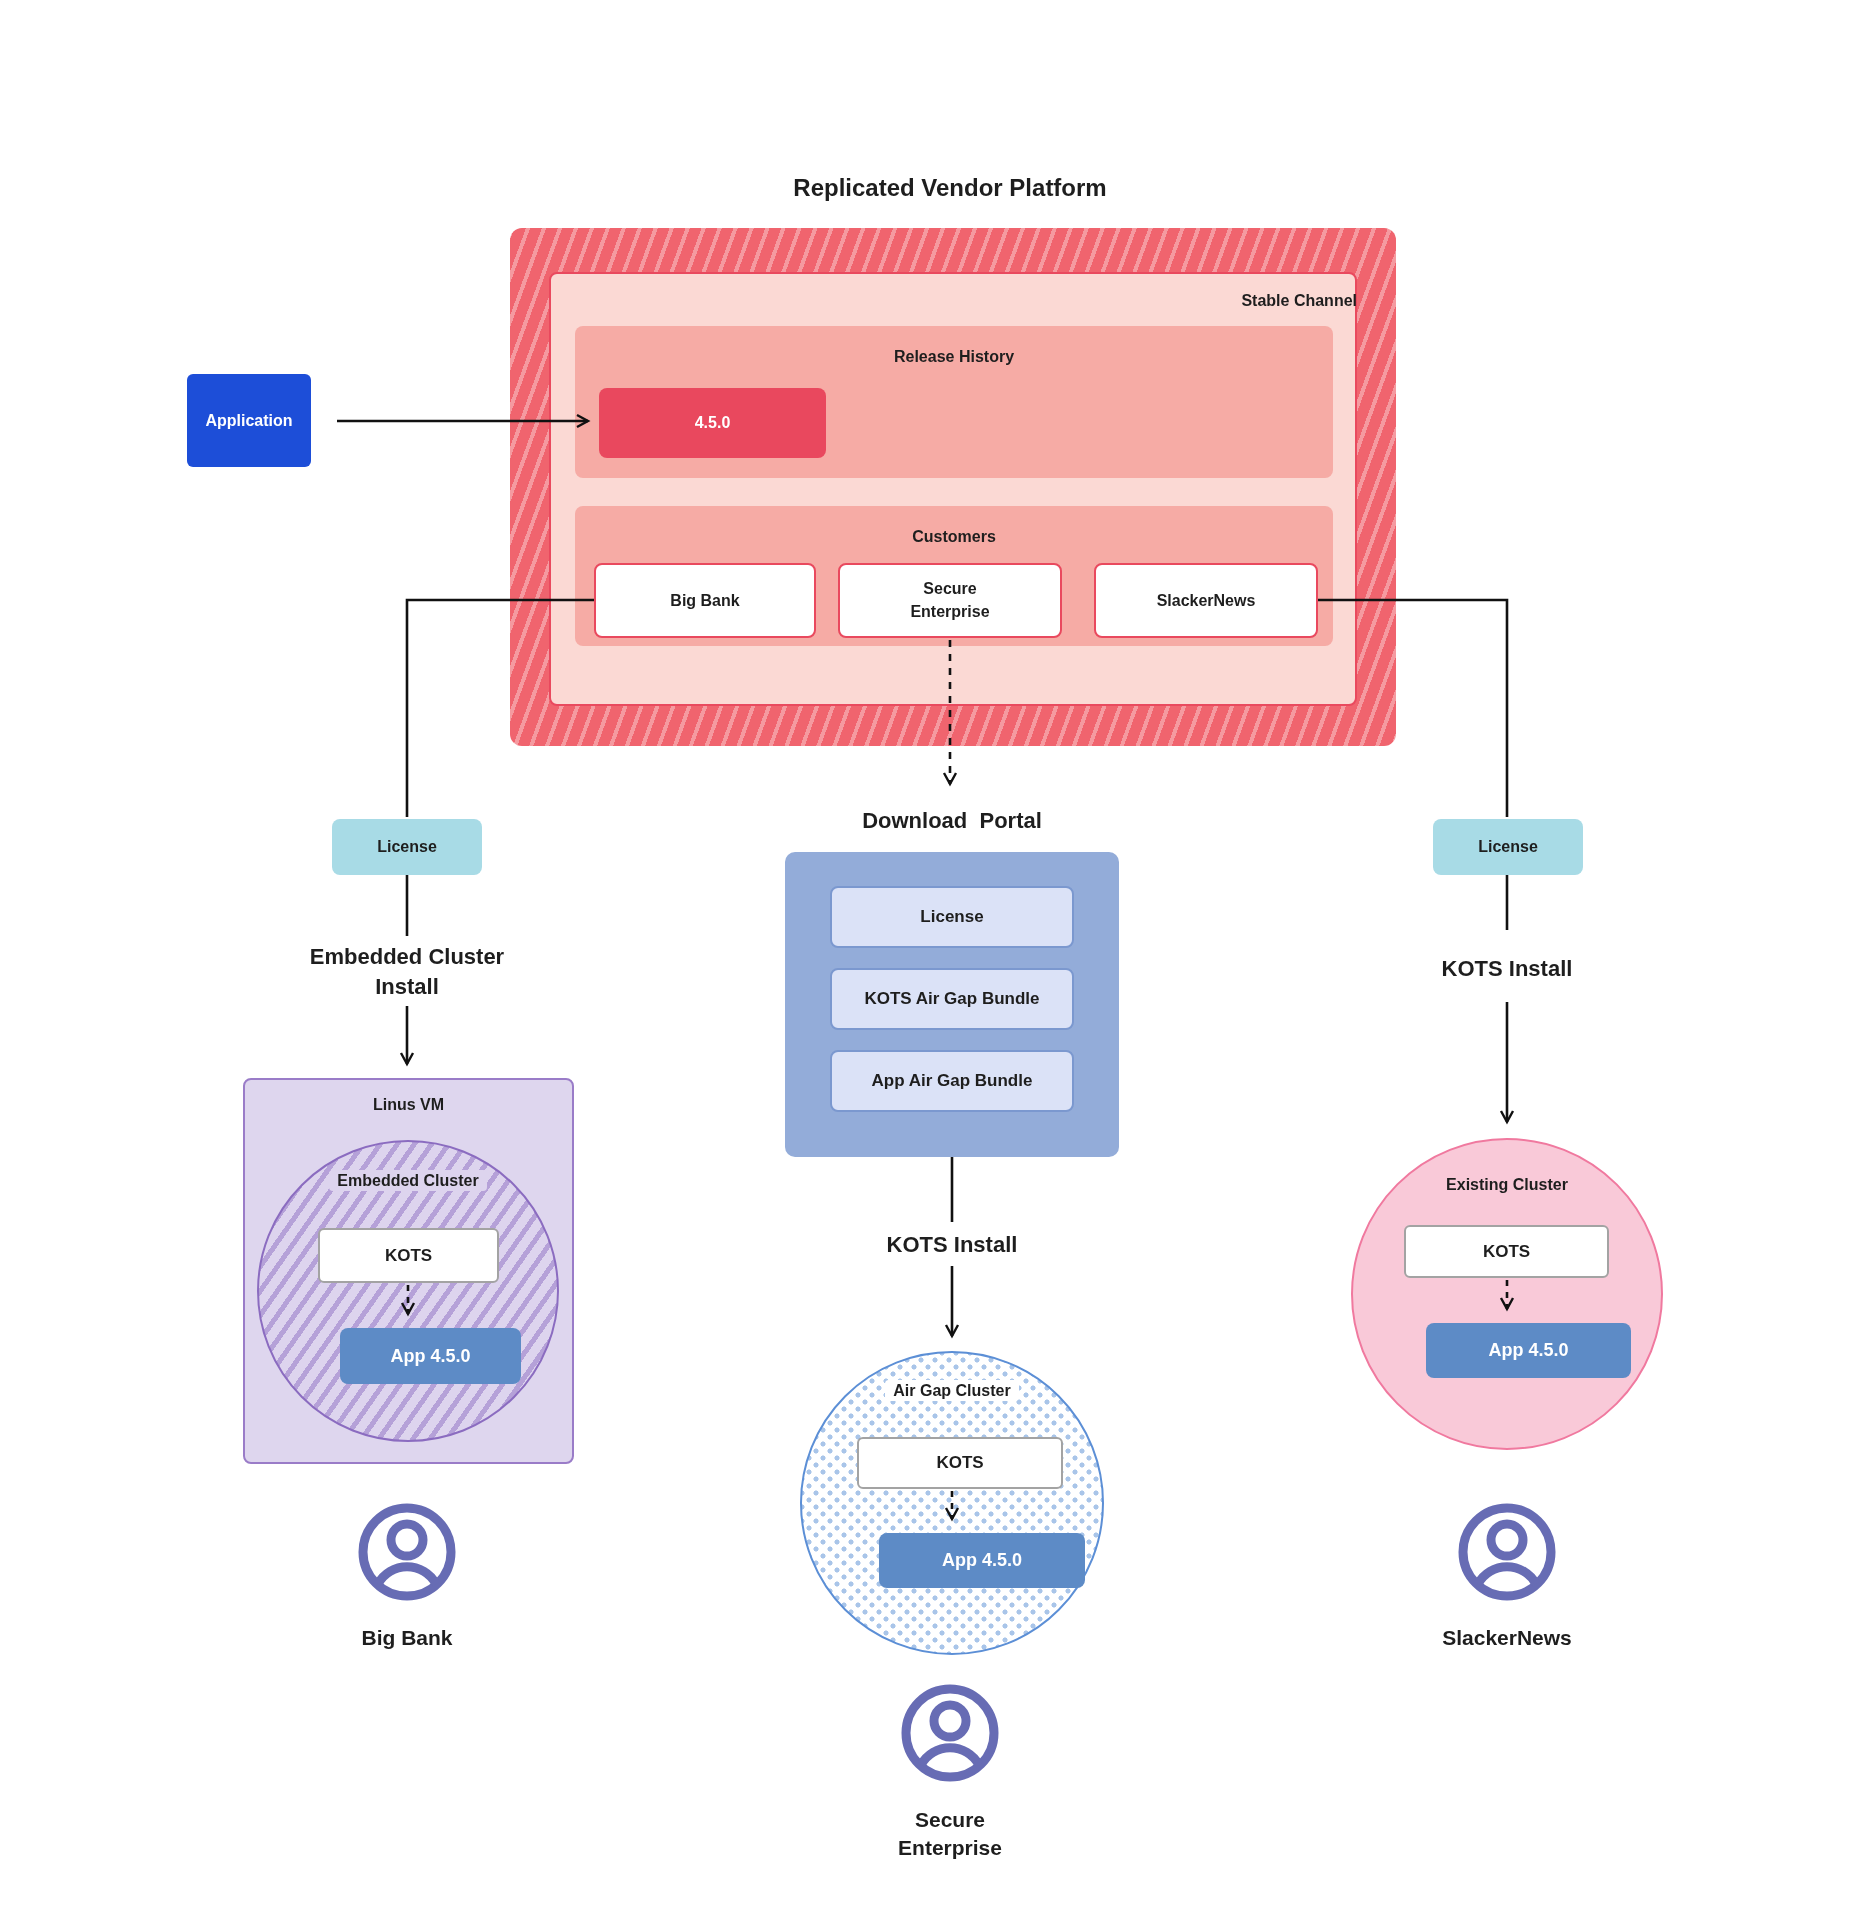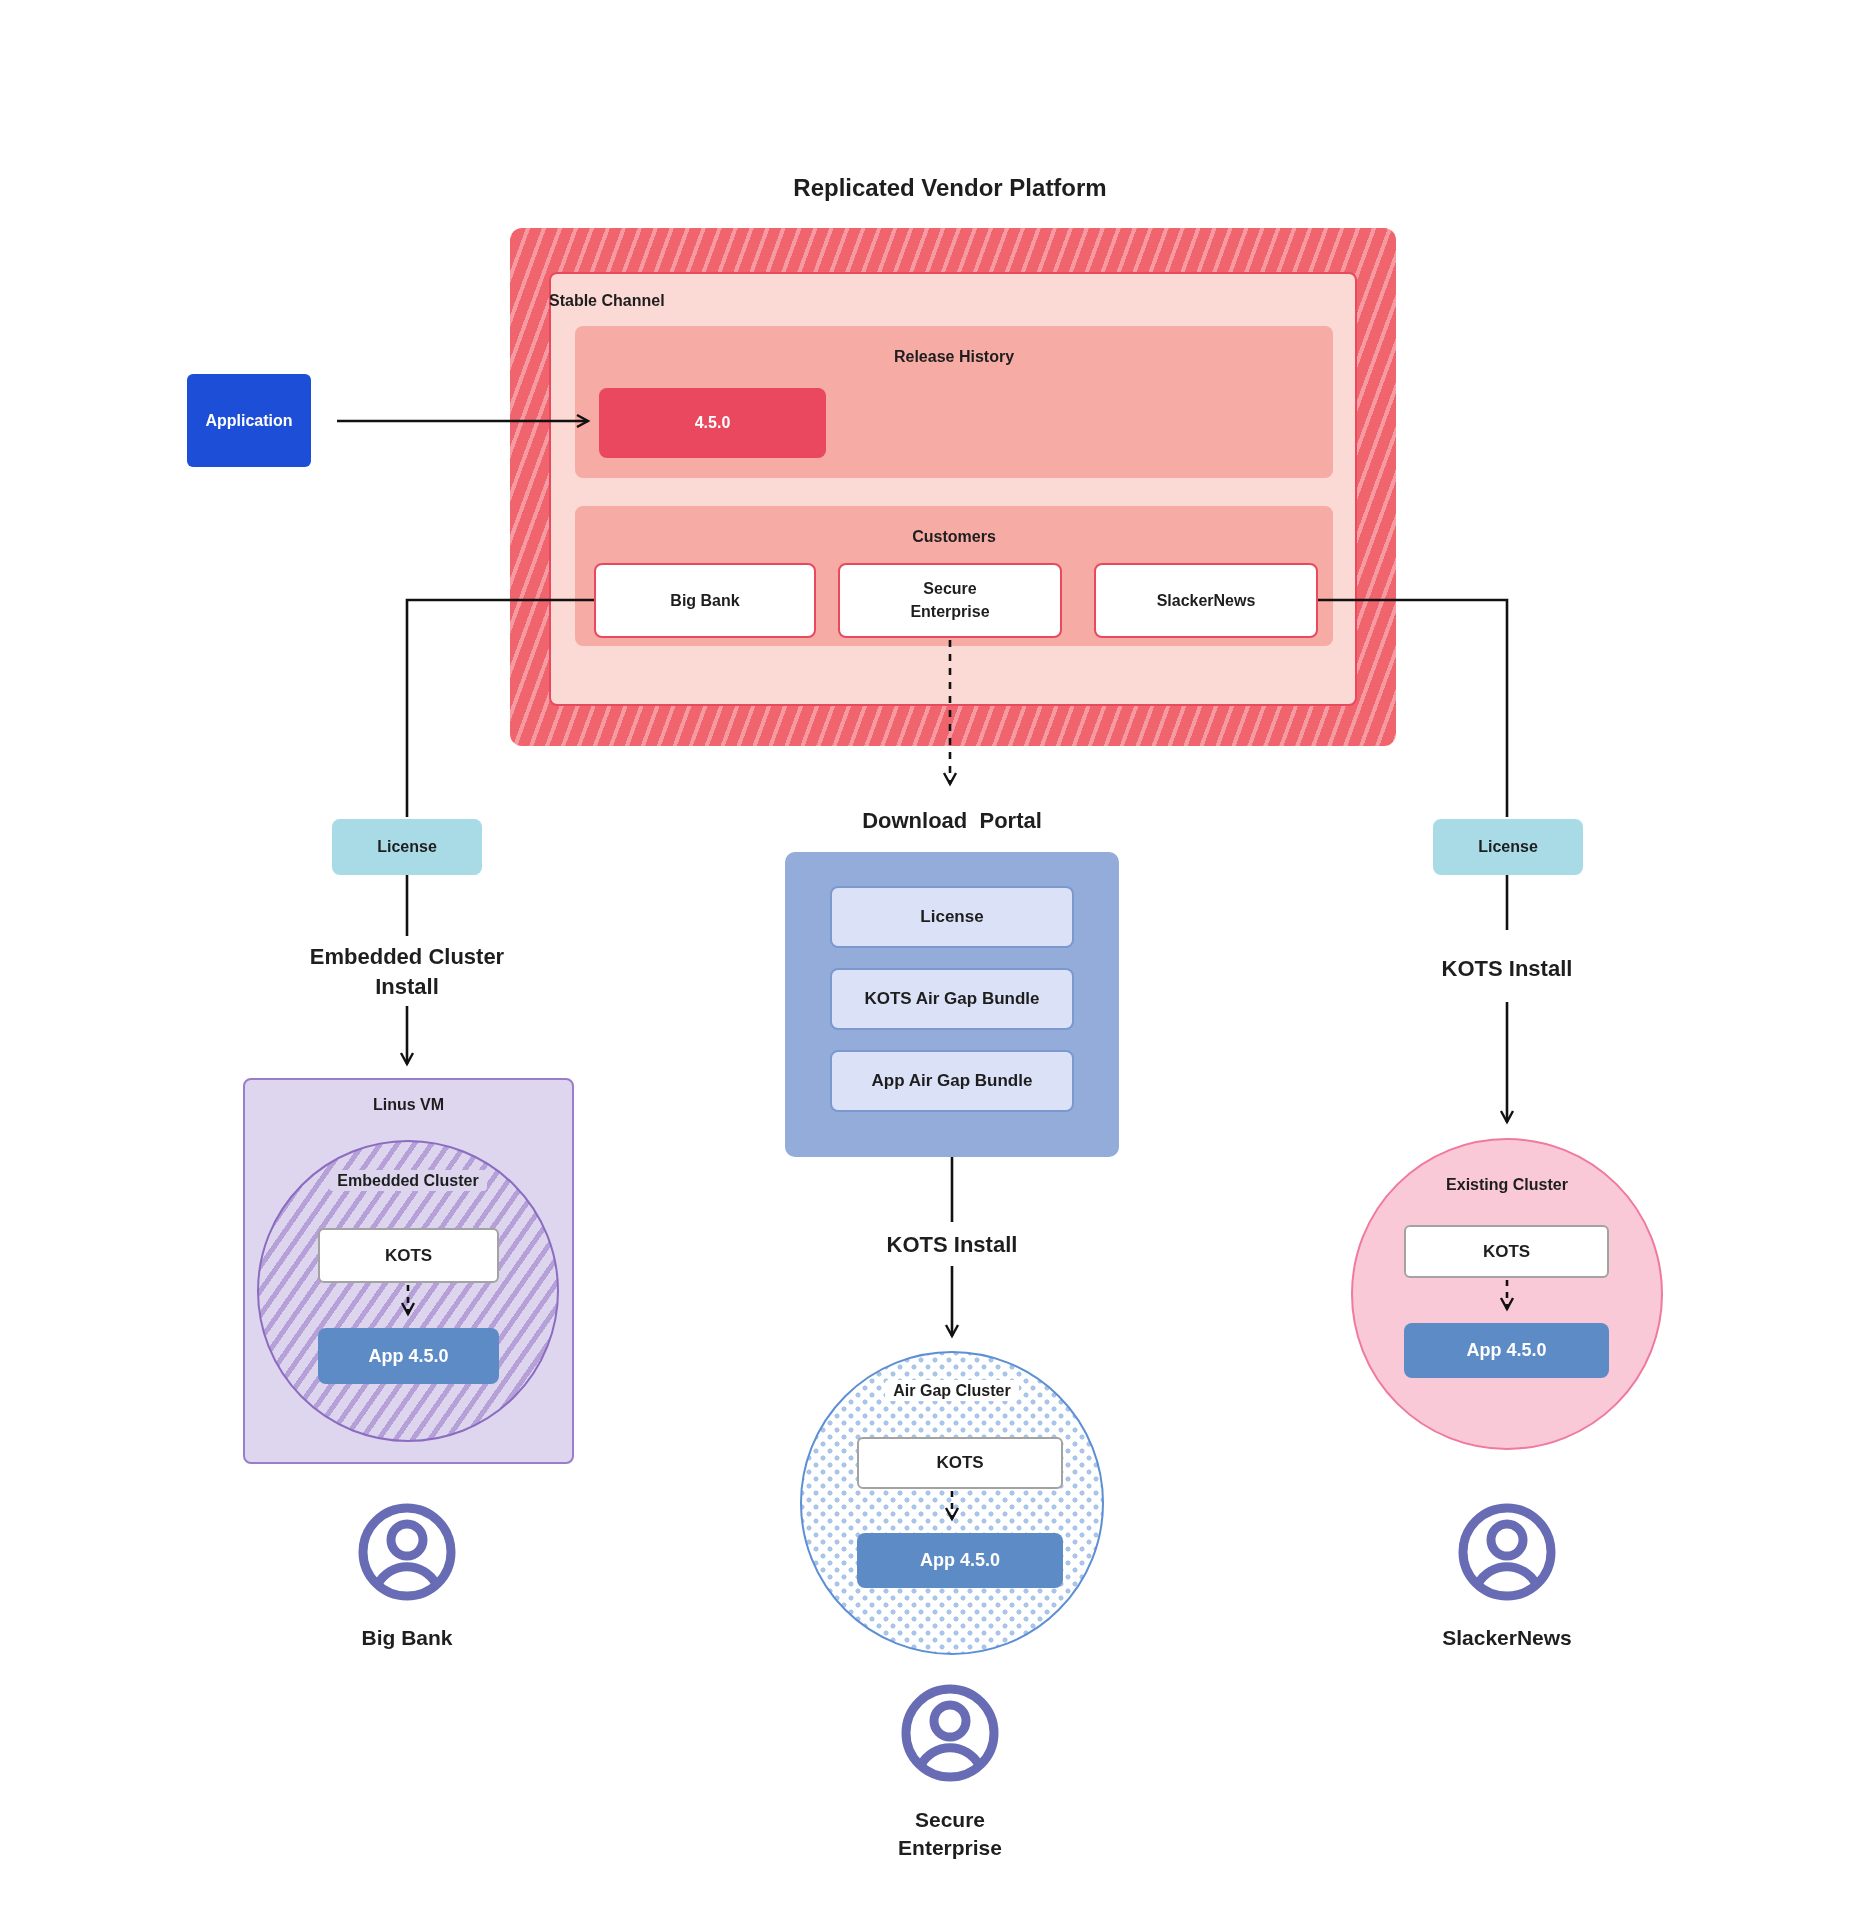--- a/index.html
+++ b/index.html
@@ -8,21 +8,21 @@
   .abs{position:absolute;box-sizing:border-box;}
   .flex{display:flex;align-items:center;justify-content:center;text-align:center;}
 
   
   #diagram-title{left:550px;top:174px;width:800px;text-align:center;font-size:24px;font-weight:600;z-index:2;}
   #platform-hatch{left:510px;top:228px;width:886px;height:518px;border-radius:12px;z-index:1;
     background-color:#f0646e;
     background-image:repeating-linear-gradient(110deg,#f59aa0 0,#f59aa0 4px,transparent 4px,transparent 15px);}
   #stable-channel{left:549px;top:272px;width:808px;height:434px;background:#fbd9d4;
     border:2px solid #e9495e;border-radius:8px;z-index:1;}
-  #stable-channel-label{left:549px;top:292px;width:808px;text-align:left;font-size:16px;font-weight:600;z-index:2;}
+  #stable-channel-label{left:549px;top:292px;width:808px;text-align:right;font-size:16px;font-weight:600;z-index:2;}
   #release-history{left:575px;top:326px;width:758px;height:152px;background:#f6aba5;border-radius:8px;z-index:1;}
   #release-history-label{left:575px;top:348px;width:758px;text-align:center;font-size:16px;font-weight:600;z-index:2;}
   #release-450{left:599px;top:388px;width:227px;height:70px;background:#e9485e;border-radius:8px;
     color:#ffffff;font-size:16px;font-weight:600;z-index:2;}
   #release-446{left:846px;top:388px;width:225px;height:70px;background:#ffffff;border:2px solid #e9495e;
     border-radius:8px;font-size:16px;font-weight:600;z-index:2;}
   #customers{left:575px;top:506px;width:758px;height:140px;background:#f6aba5;border-radius:8px;z-index:1;}
   #customers-label{left:575px;top:528px;width:758px;text-align:center;font-size:16px;font-weight:600;z-index:2;}
   .cust-box{background:#ffffff;border:2px solid #e9495e;border-radius:8px;font-size:16px;font-weight:600;z-index:2;}
   #cust-bigbank{left:594px;top:563px;width:222px;height:75px;}
@@ -57,21 +57,21 @@
     border:2px solid #9a7cc8;border-radius:8px;z-index:1;}
   #linus-vm-label{left:243px;top:1096px;width:331px;text-align:center;font-size:16px;font-weight:700;z-index:2;}
   #embedded-circle{left:257px;top:1140px;width:302px;height:302px;border-radius:50%;
     border:2px solid #8b6cc0;z-index:1;
     background-color:#ddd4ee;
     background-image:repeating-linear-gradient(125deg,#b5a1d8 0,#b5a1d8 5px,transparent 5px,transparent 14px);}
   #embedded-circle-label{left:283px;top:1172px;width:250px;text-align:center;z-index:2;}
   #embedded-circle-label em{font-style:normal;background:#ddd4ee;padding:2px 8px;border-radius:4px;
     font-size:16px;font-weight:700;}
   .kots-box{background:#ffffff;border:2px solid #a3a3a3;border-radius:6px;font-size:17px;font-weight:600;z-index:2;}
-  .app-box{background:#5d8bc6;border-radius:8px;color:#ffffff;font-size:18px;font-weight:600;z-index:2;}
+  .app-box{background:#5d8bc6;border-radius:8px;color:#ffffff;font-size:18px;font-weight:600;z-index:2;margin-left:22px;}
   #kots-left{left:318px;top:1228px;width:181px;height:55px;}
   #app-left{left:318px;top:1328px;width:181px;height:56px;}
 
   
   #airgap-circle{left:800px;top:1351px;width:304px;height:304px;border-radius:50%;
     border:2px solid #5c8fd6;z-index:1;
     background-color:#ffffff;
     background-image:radial-gradient(#a9c5e9 2.3px,transparent 2.8px),radial-gradient(#a9c5e9 2.3px,transparent 2.8px);
     background-size:14px 14px;background-position:0 0,7px 7px;}
   #airgap-circle-label{left:827px;top:1382px;width:250px;text-align:center;z-index:2;}

